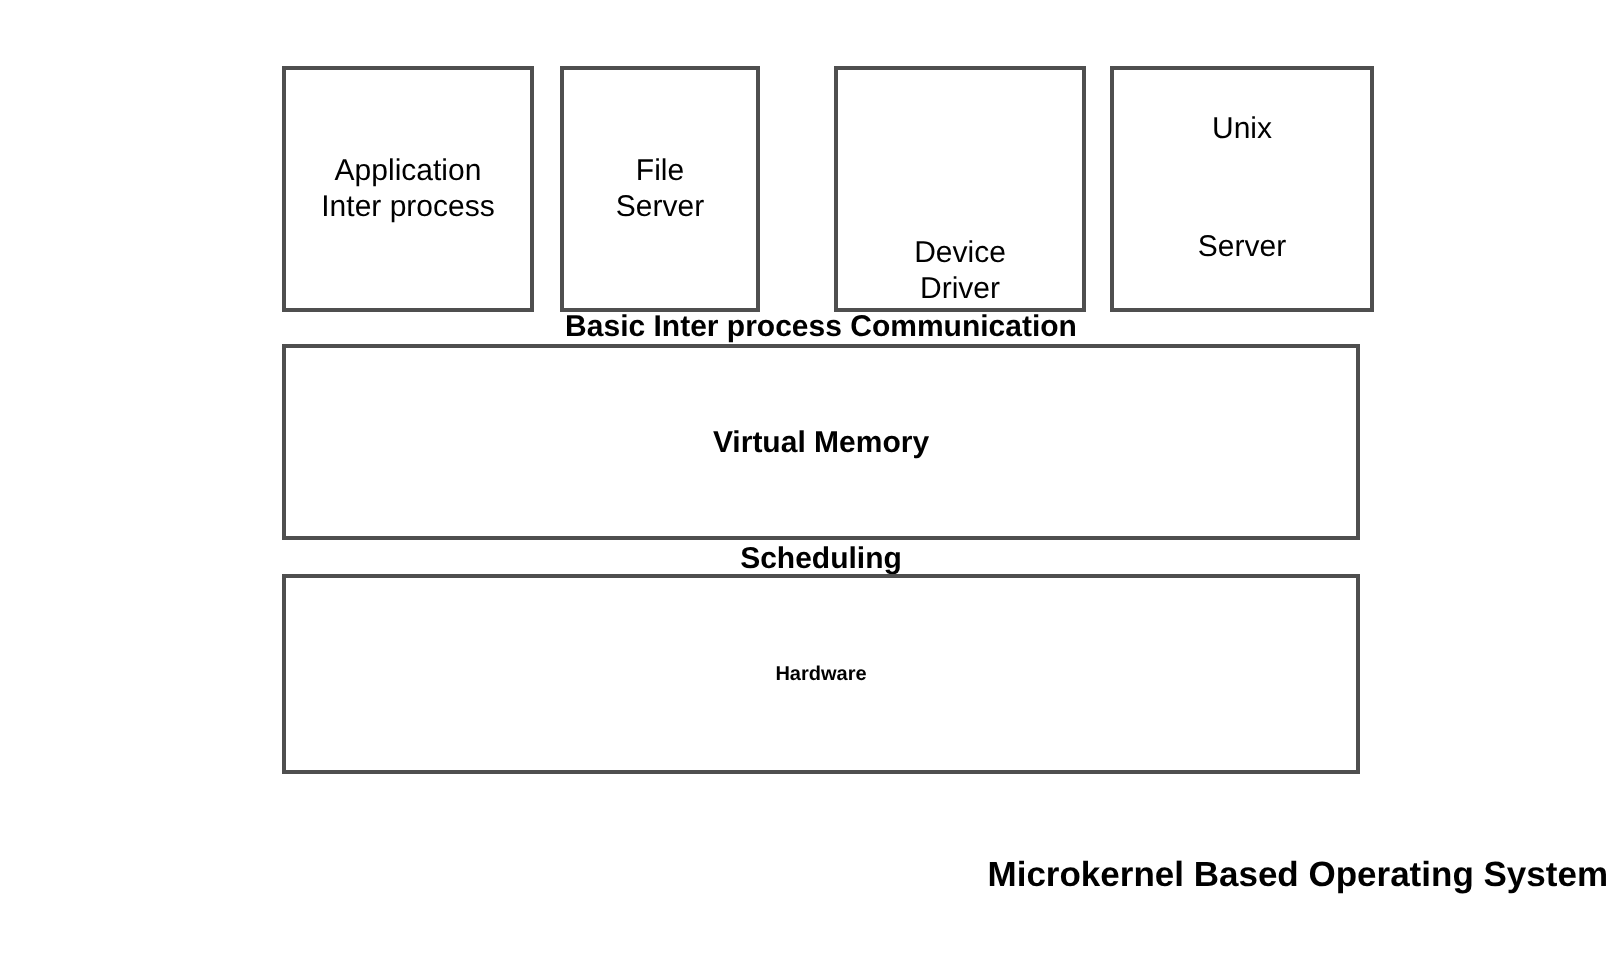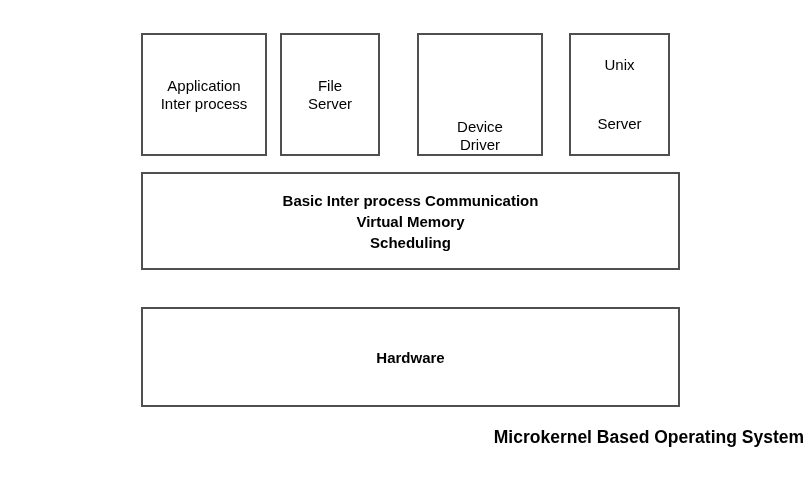--- a/index.html
+++ b/index.html
@@ -30,39 +30,39 @@
   .server-box {
     top: 33px;
     height: 123px;
     font-size: 15px;
     font-weight: 400;
     line-height: 18px;
   }
   .server-box.b0 { left: 141px; width: 126px; }
   .server-box.b1 { left: 280px; width: 100px; }
   .server-box.b2 { left: 417px; width: 126px; justify-content: flex-end; }
-  .server-box.b3 { left: 569px; width: 101px; gap: 41px; }
+  .server-box.b3 { left: 555px; width: 132px; gap: 41px; }
   .kernel-box {
     left: 141px;
     top: 172px;
     width: 539px;
     height: 98px;
     font-size: 15px;
     font-weight: 700;
     line-height: 21px;
+    gap: 37px;
   }
   .hardware-box {
     left: 141px;
     top: 287px;
     width: 539px;
     height: 100px;
-    font-size: 15px;
+    font-size: 10px;
     font-weight: 700;
     line-height: 21px;
-    margin-top: 20px;
   }
   .caption {
     position: absolute;
     left: 0;
     top: 426px;
     width: 804px;
     text-align: right;
     font-size: 17.5px;
     font-weight: 700;
     line-height: 22px;

